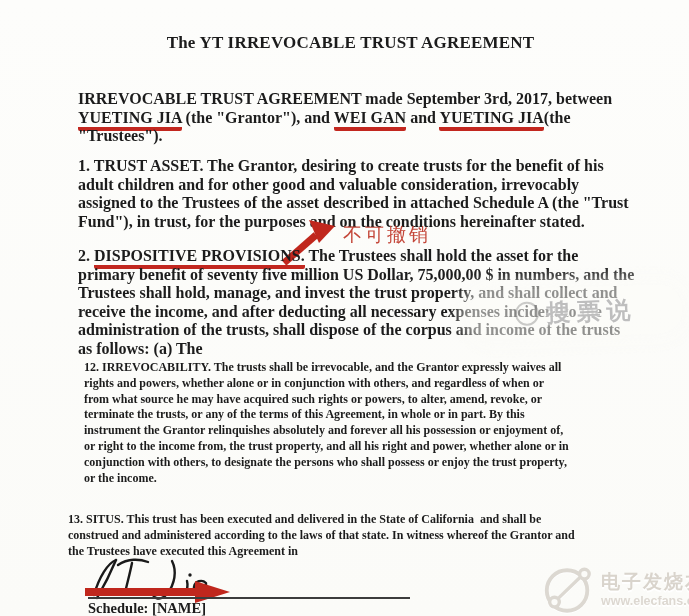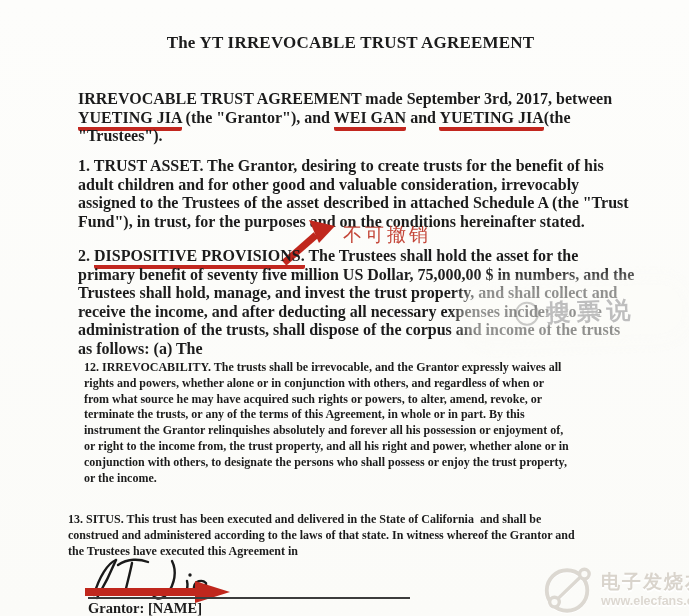--- a/index.html
+++ b/index.html
@@ -105,21 +105,21 @@
   </svg>
 
   <svg class="sig-arrow" viewBox="0 0 152 26">
     <path d="M3,13 L118,13" stroke="#c0271d" stroke-width="8" fill="none"></path>
     <polygon points="113,2 113,24 148,13" fill="#c0271d"></polygon>
   </svg>
 
 
   <div class="sig-line"></div>
 
-  <div class="grantor-label">Grantor: [NAME]</div>
+  <div class="grantor-label">Schedule: [NAME]</div>
 
   <div class="ef-wm">
     <svg class="ef-logo" viewBox="0 0 56 54">
       <circle cx="27" cy="28" r="21" stroke="#dcd8d1" stroke-width="4" fill="none"></circle>
       <path d="M16,38 L42,13" stroke="#dcd8d1" stroke-width="3.5"></path>
       <circle cx="14" cy="40" r="5" fill="#fbfbf8" stroke="#dcd8d1" stroke-width="3.5"></circle>
       <circle cx="45" cy="11" r="5" fill="#fbfbf8" stroke="#dcd8d1" stroke-width="3.5"></circle>
     </svg>
     <div class="ef-text">
       <span class="ef-name">电子发烧友</span>

